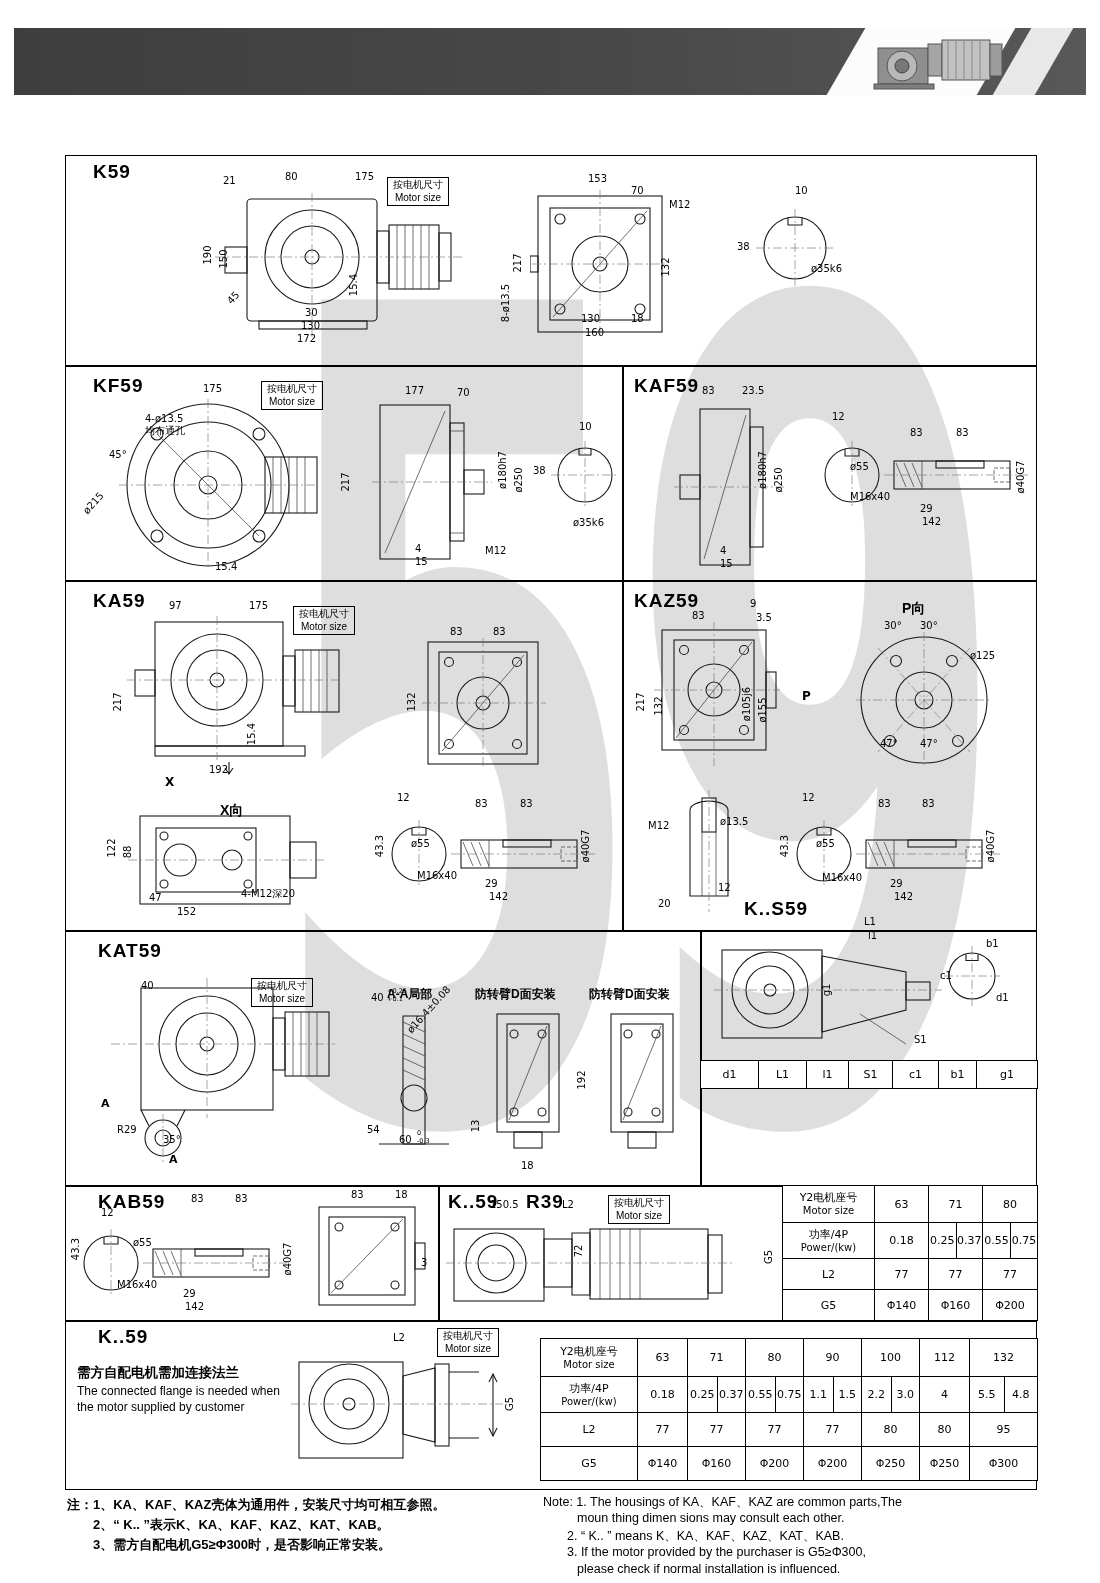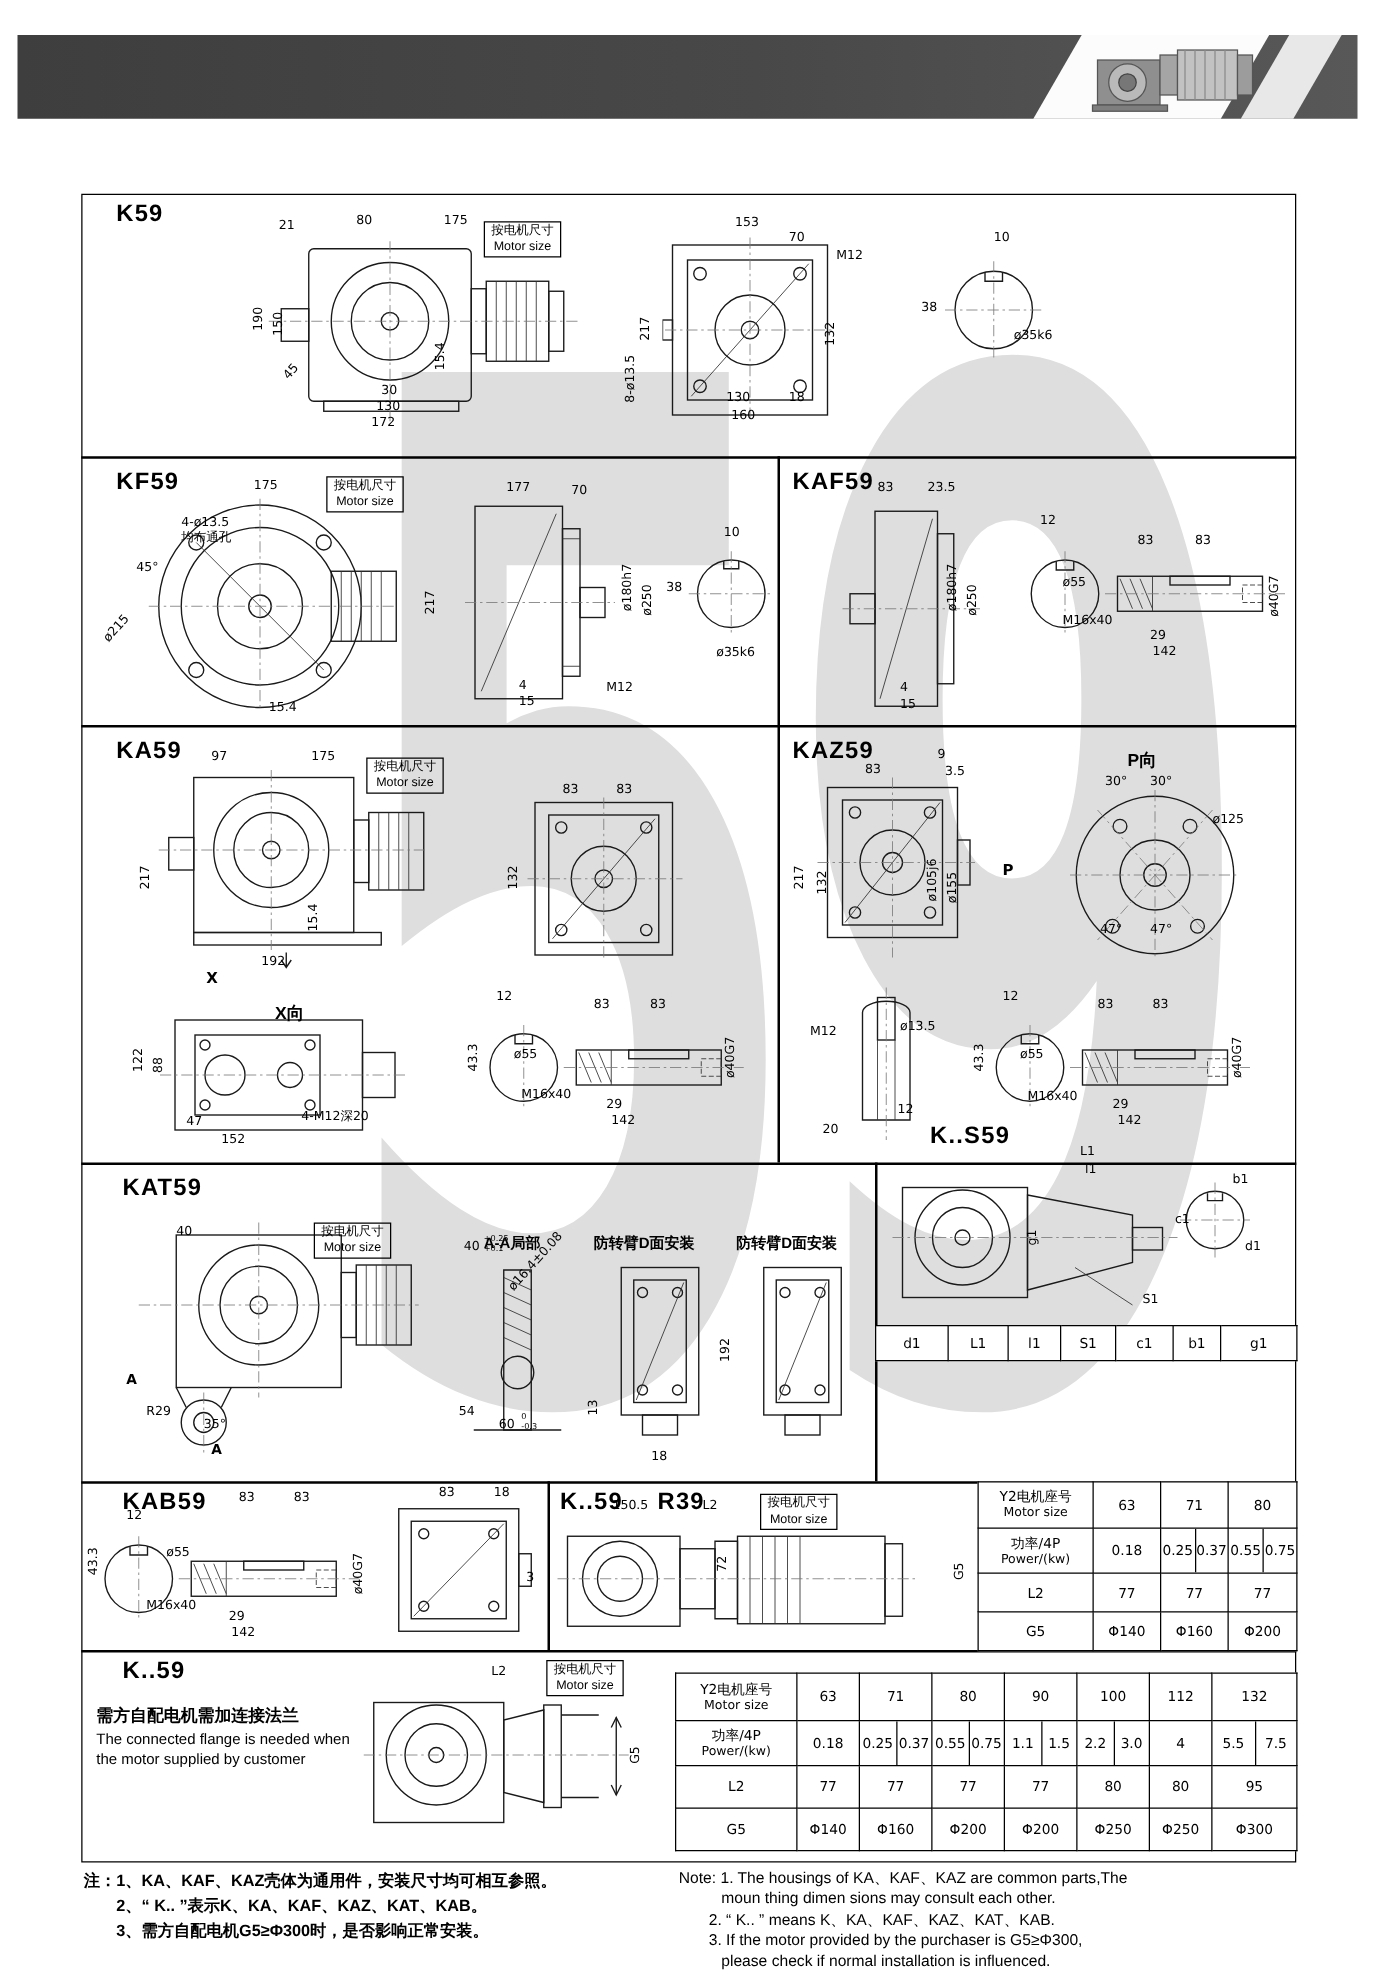--- a/index.html
+++ b/index.html
@@ -855,21 +855,21 @@
       <td>
             <div class="split">
               <span>2.2</span>
               <span>3.0</span>
             </div>
           </td>
       <td>4</td>
       <td>
             <div class="split">
               <span>5.5</span>
-              <span>7.5</span>
+              <span>4.8</span>
             </div>
           </td>
     </tr>
     <tr style="height:34px">
       <td>L2</td>
       <td>77</td>
       <td>77</td>
       <td>77</td>
       <td>77</td>
       <td>80</td>

